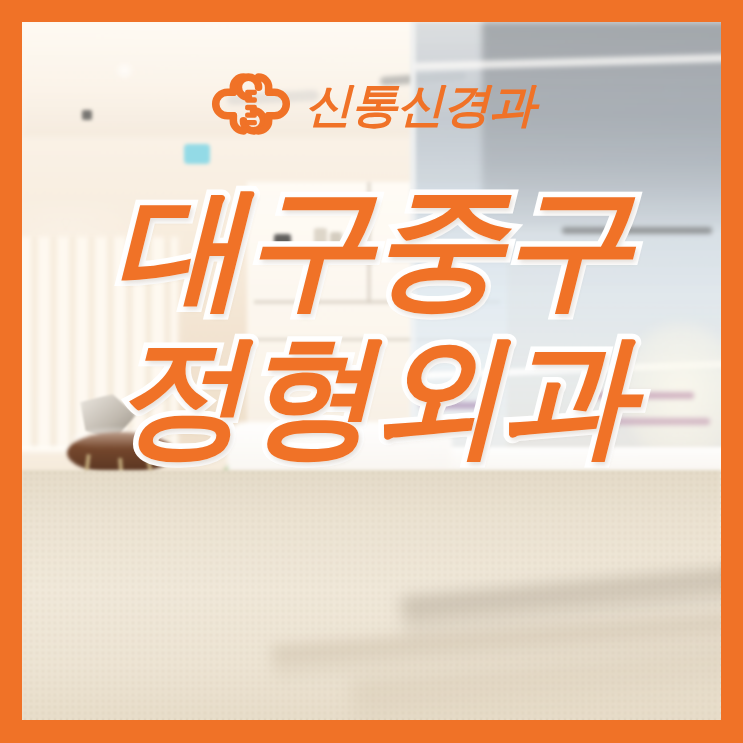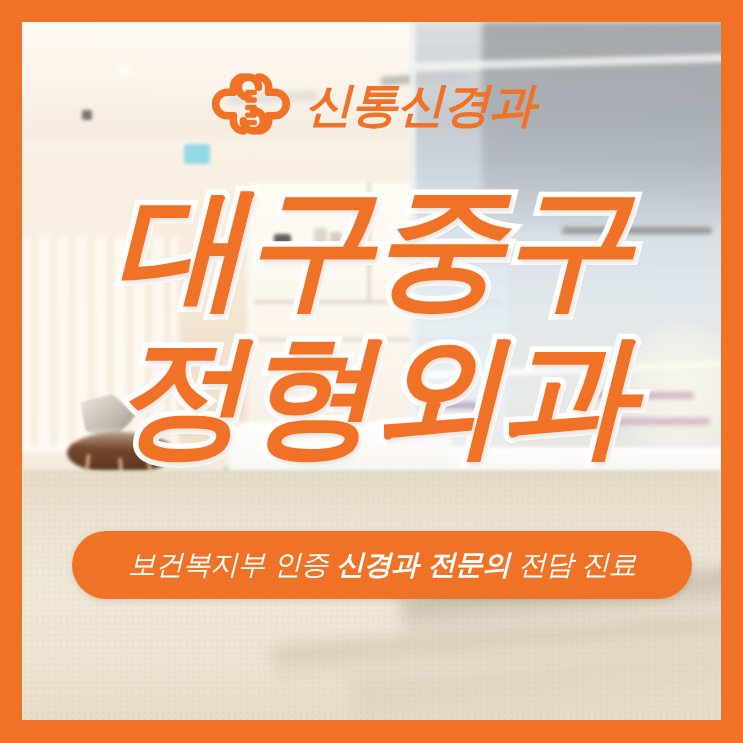--- a/index.html
+++ b/index.html
@@ -410,18 +410,15 @@
             <rect x="43" y="69" width="14" height="6.4" rx="2.4"></rect>
           </g>
         </svg>
       </span>
       <span class="logo-word">신통신경과</span>
     </div>
 
     <div class="headline headline-2">정형외과</div>
     <div class="headline headline-1">대구중구</div>
 
-    <div class="pill">
-      <div class="pill-text"><span>보건복지부 인증 </span><b>신경과 전문의</b><span> 전담 진료</span></div>
-    </div>
 
   </div>
 </div>
 
 </body></html>

